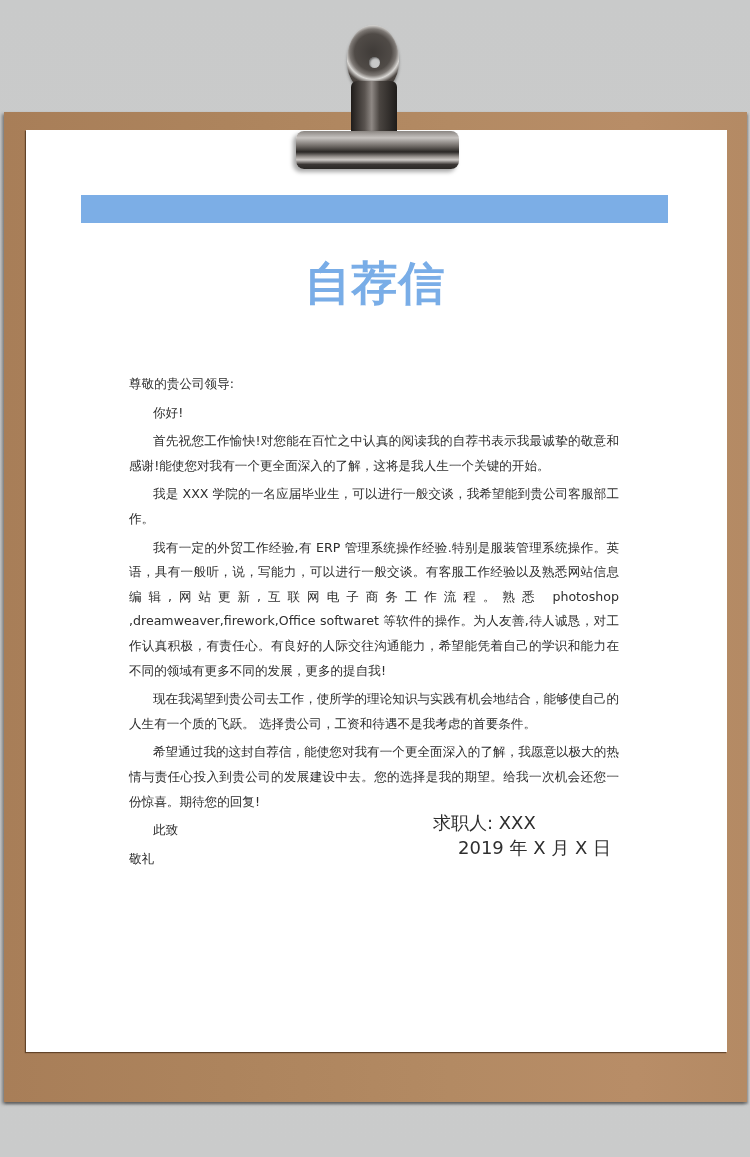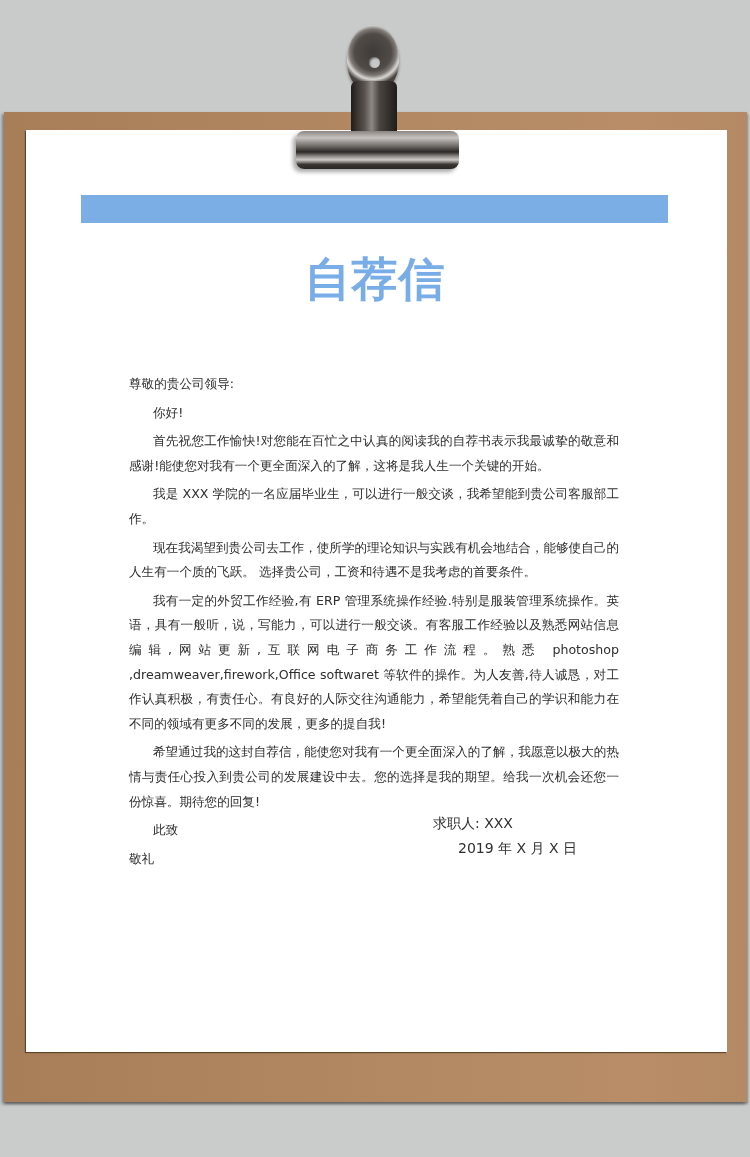--- a/index.html
+++ b/index.html
@@ -38,31 +38,31 @@
     background: linear-gradient(180deg, #8a8581 0%, #c7c3c0 18%, #6e6965 40%, #2a2725 55%, #9a9591 68%, #cfcbc8 76%, #3a3634 88%, #2a2725 100%);
     box-shadow: -3px 3px 4px rgba(0,0,0,0.35);
   }
   .bar {
     position: absolute; left: 81px; top: 195px; width: 587px; height: 28px;
     background: #7caee6;
   }
   .title {
     position: absolute; left: 0; width: 750px; top: 253px; text-align: center;
     font-size: 46px; font-weight: bold; color: #79ade7; letter-spacing: 1px;
-    font-family: Liberation Mono, monospace; line-height: 60px;
+    font-family: Liberation Sans, sans-serif; line-height: 60px;
   }
   .letter {
     position: absolute; left: 125px; top: 368px; width: 498px;
     font-size: 12.6px; line-height: 24.6px; color: #2e2e2e;
     text-align: justify;
   }
   .letter p { margin: 4px; }
   .indent { text-indent: 24px; }
   .sign {
-    position: absolute; font-size: 14px; color: #2e2e2e; line-height: 24.6px;
+    position: absolute; font-size: 18px; color: #2e2e2e; line-height: 24.6px;
   }
 </style>
 </head>
 <body>
 
 <div class="board"></div>
 <div class="paper"></div>
 
 <div class="clip">
   <div class="ring"></div>
@@ -73,21 +73,21 @@
 
 <div class="bar"></div>
 
 <div class="title">自荐信</div>
 
 <div class="letter">
   <p>尊敬的贵公司领导:</p>
   <p class="indent">你好!</p>
   <p class="indent">首先祝您工作愉快!对您能在百忙之中认真的阅读我的自荐书表示我最诚挚的敬意和感谢!能使您对我有一个更全面深入的了解，这将是我人生一个关键的开始。</p>
   <p class="indent">我是 XXX 学院的一名应届毕业生，可以进行一般交谈，我希望能到贵公司客服部工作。</p>
+  <p class="indent">我有一定的外贸工作经验,有 ERP 管理系统操作经验.特别是服装管理系统操作。英语，具有一般听，说，写能力，可以进行一般交谈。有客服工作经验以及熟悉网站信息编辑,网站更新,互联网电子商务工作流程。熟悉 photoshop ,dreamweaver,firework,Office softwaret 等软件的操作。为人友善,待人诚恳，对工作认真积极，有责任心。有良好的人际交往沟通能力，希望能凭着自己的学识和能力在不同的领域有更多不同的发展，更多的提自我!</p>
   <p class="indent">现在我渴望到贵公司去工作，使所学的理论知识与实践有机会地结合，能够使自己的人生有一个质的飞跃。 选择贵公司，工资和待遇不是我考虑的首要条件。</p>
-  <p class="indent">我有一定的外贸工作经验,有 ERP 管理系统操作经验.特别是服装管理系统操作。英语，具有一般听，说，写能力，可以进行一般交谈。有客服工作经验以及熟悉网站信息编辑,网站更新,互联网电子商务工作流程。熟悉 photoshop ,dreamweaver,firework,Office softwaret 等软件的操作。为人友善,待人诚恳，对工作认真积极，有责任心。有良好的人际交往沟通能力，希望能凭着自己的学识和能力在不同的领域有更多不同的发展，更多的提自我!</p>
   <p class="indent">希望通过我的这封自荐信，能使您对我有一个更全面深入的了解，我愿意以极大的热情与责任心投入到贵公司的发展建设中去。您的选择是我的期望。给我一次机会还您一份惊喜。期待您的回复!</p>
   <p class="indent">此致</p>
   <p>敬礼</p>
 </div>
 
 <div class="sign" style="left:433px; top:811px;">求职人: XXX</div>
 <div class="sign" style="left:428px; top:836px;margin-left:30px;">2019 年 X 月 X 日</div>
 
 </body></html>

